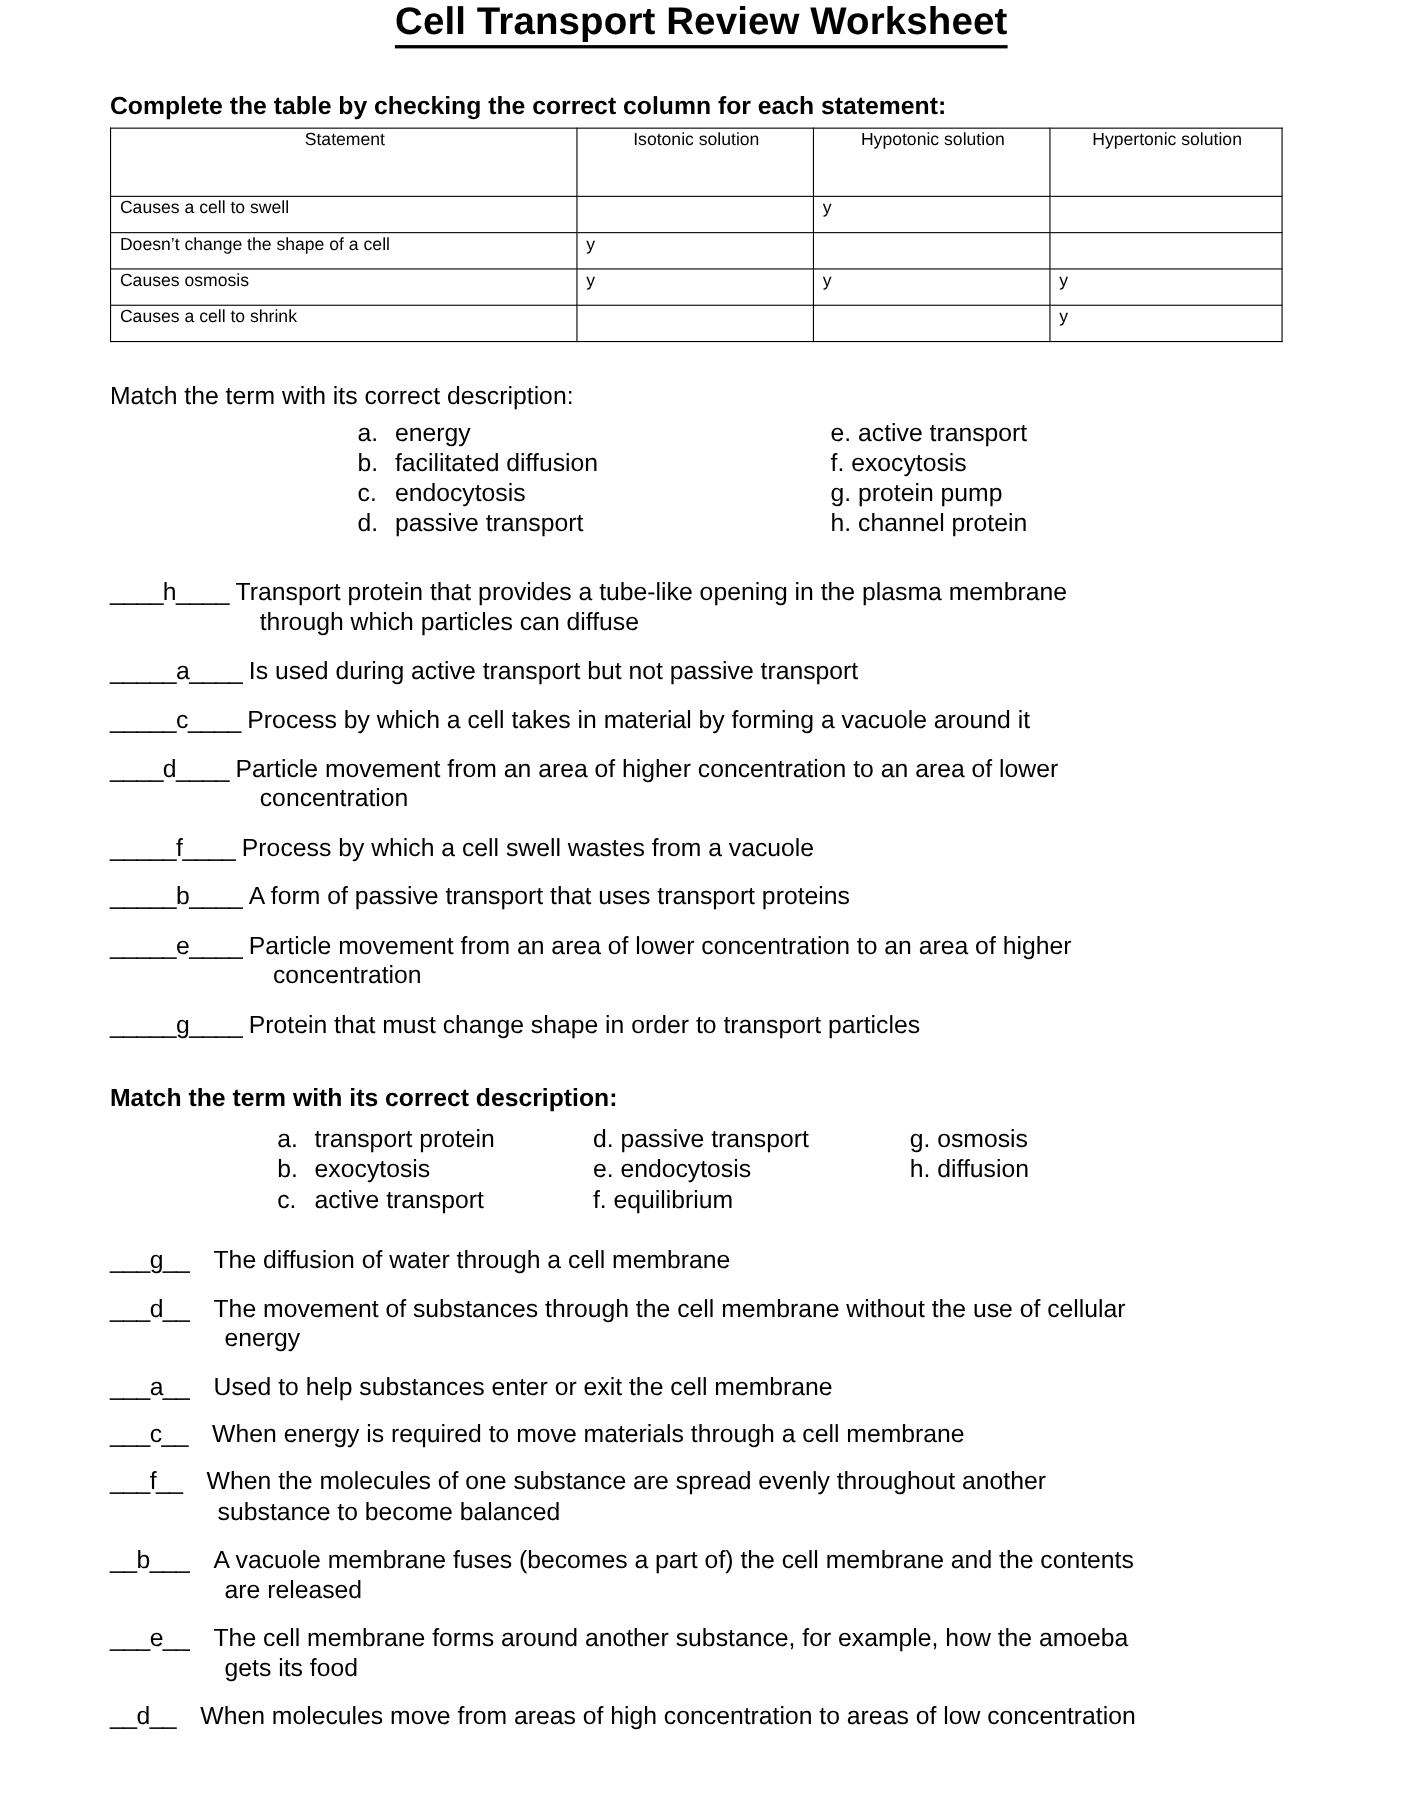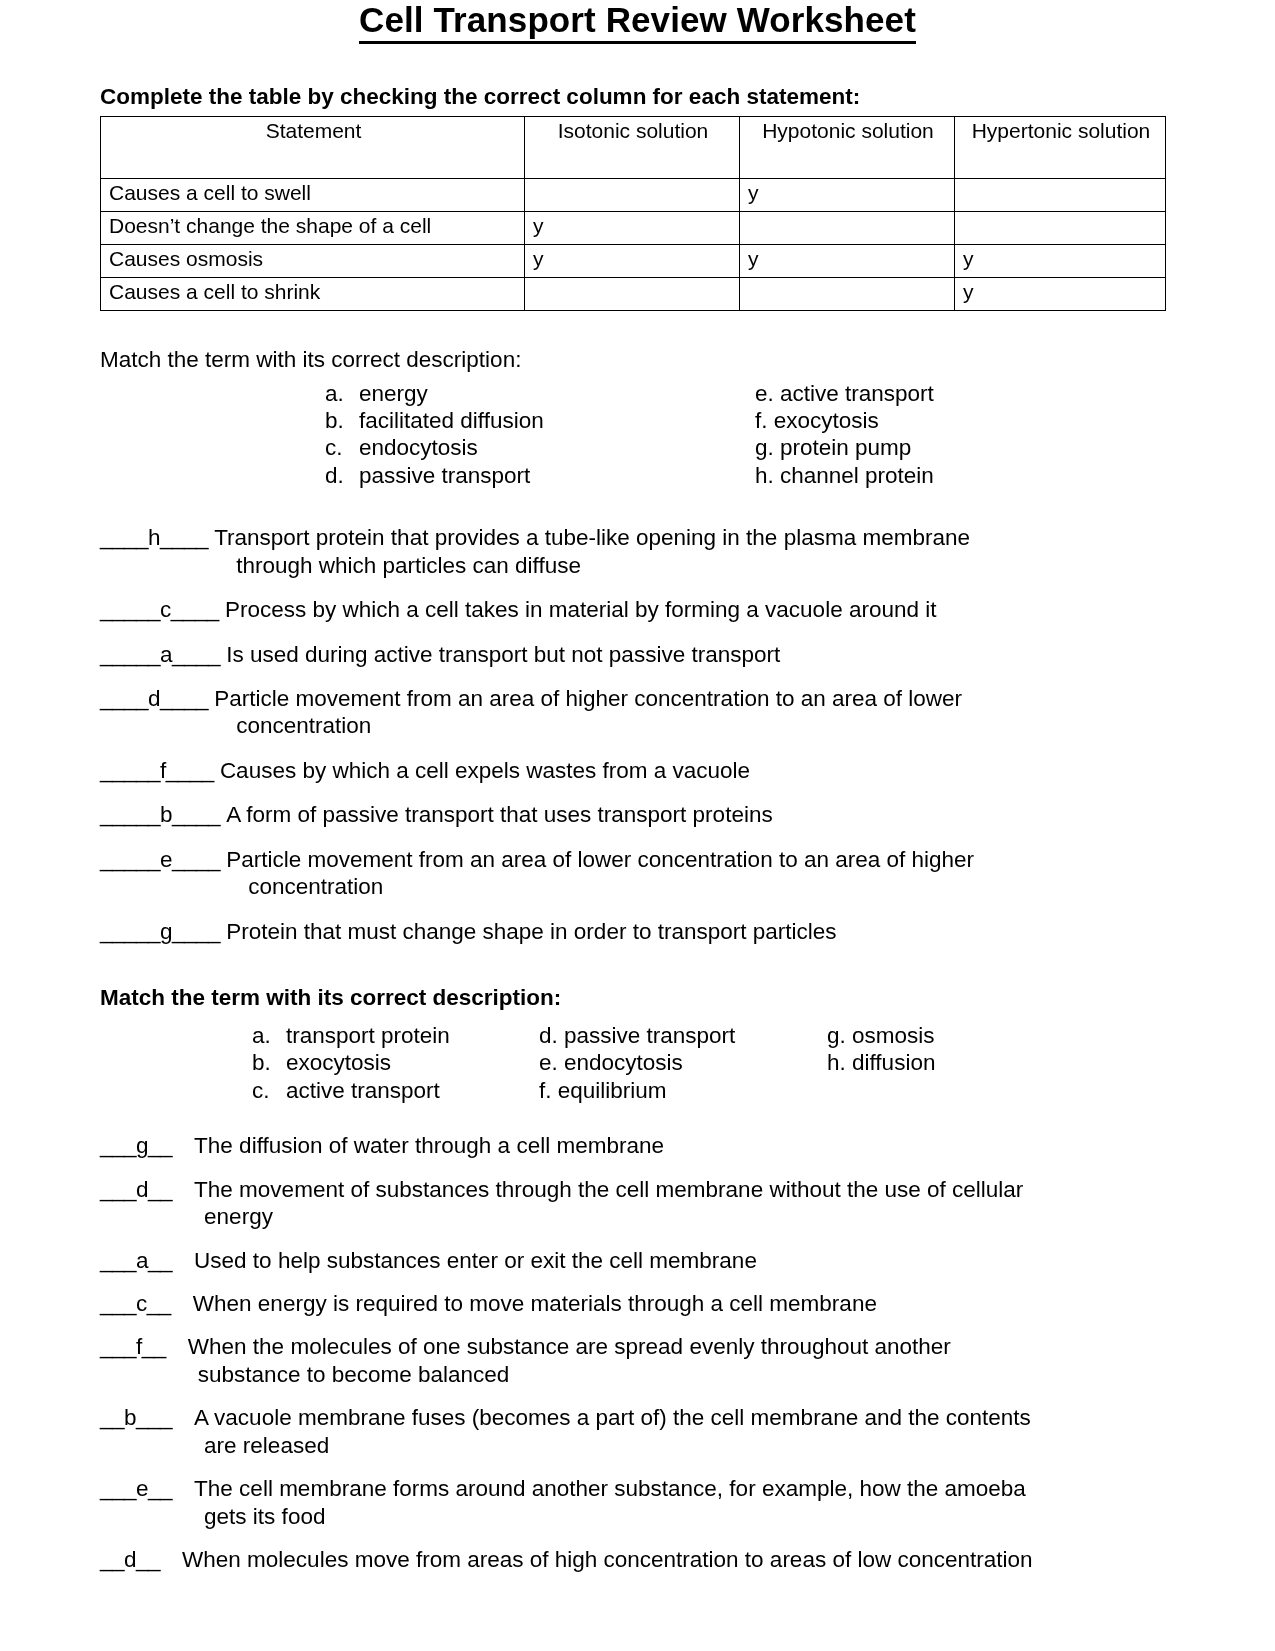--- a/index.html
+++ b/index.html
@@ -51,21 +51,21 @@
   .section-heading-plain {
     font-size: 22.5px;
     font-weight: normal;
     margin: 0;
     line-height: 1.15;
   }
   table.tbl {
     border-collapse: collapse;
     width: 1007px;
     table-layout: fixed;
-    font-size: 21px;
+    font-size: 16px;
   }
   table.tbl td, table.tbl th {
     border: 1.5px solid #000;
     padding: 2px 6px 3px 8px;
     vertical-align: top;
     font-weight: normal;
     line-height: 1.18;
   }
   table.tbl th {
     text-align: center;
@@ -224,34 +224,34 @@
           <div class="c2">h. channel protein</div>
         </div>
       </div>
 
       <div class="answers">
         <div class="ans">
           <span class="blank">____h____</span>
           <span class="txt"><span>Transport protein that provides a tube-like opening in the plasma membrane</span><span class="cont">through which particles can diffuse</span></span>
         </div>
         <div class="ans">
+          <span class="blank">_____a____</span>
+          <span class="txt"><span>Is used during active transport but not passive transport</span></span>
+        </div>
+        <div class="ans">
           <span class="blank">_____c____</span>
           <span class="txt"><span>Process by which a cell takes in material by forming a vacuole around it</span></span>
         </div>
         <div class="ans">
-          <span class="blank">_____a____</span>
-          <span class="txt"><span>Is used during active transport but not passive transport</span></span>
-        </div>
-        <div class="ans">
           <span class="blank">____d____</span>
           <span class="txt"><span>Particle movement from an area of higher concentration to an area of lower</span><span class="cont">concentration</span></span>
         </div>
         <div class="ans">
           <span class="blank">_____f____</span>
-          <span class="txt"><span>Causes by which a cell expels wastes from a vacuole</span></span>
+          <span class="txt"><span>Process by which a cell swell wastes from a vacuole</span></span>
         </div>
         <div class="ans">
           <span class="blank">_____b____</span>
           <span class="txt"><span>A form of passive transport that uses transport proteins</span></span>
         </div>
         <div class="ans">
           <span class="blank">_____e____</span>
           <span class="txt"><span>Particle movement from an area of lower concentration to an area of higher</span><span class="cont">concentration</span></span>
         </div>
         <div class="ans">

